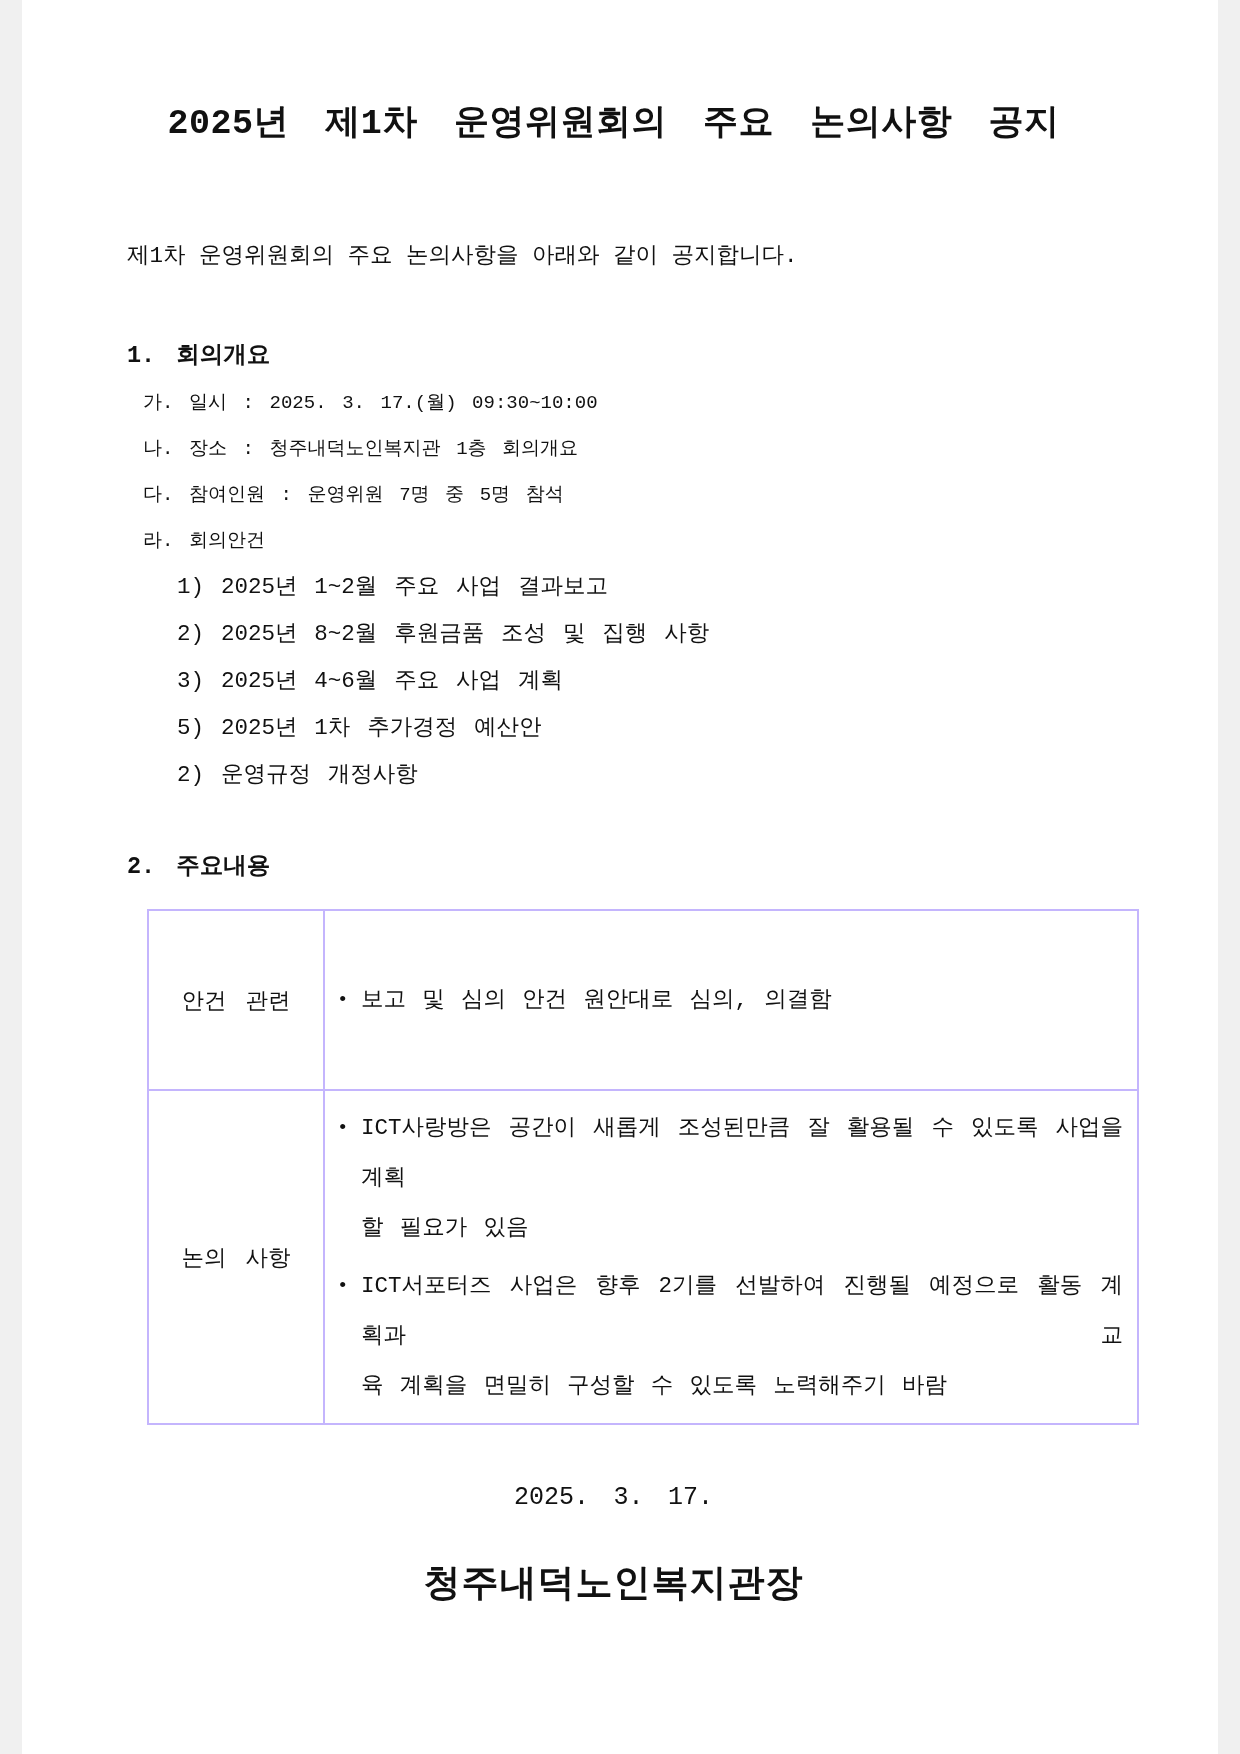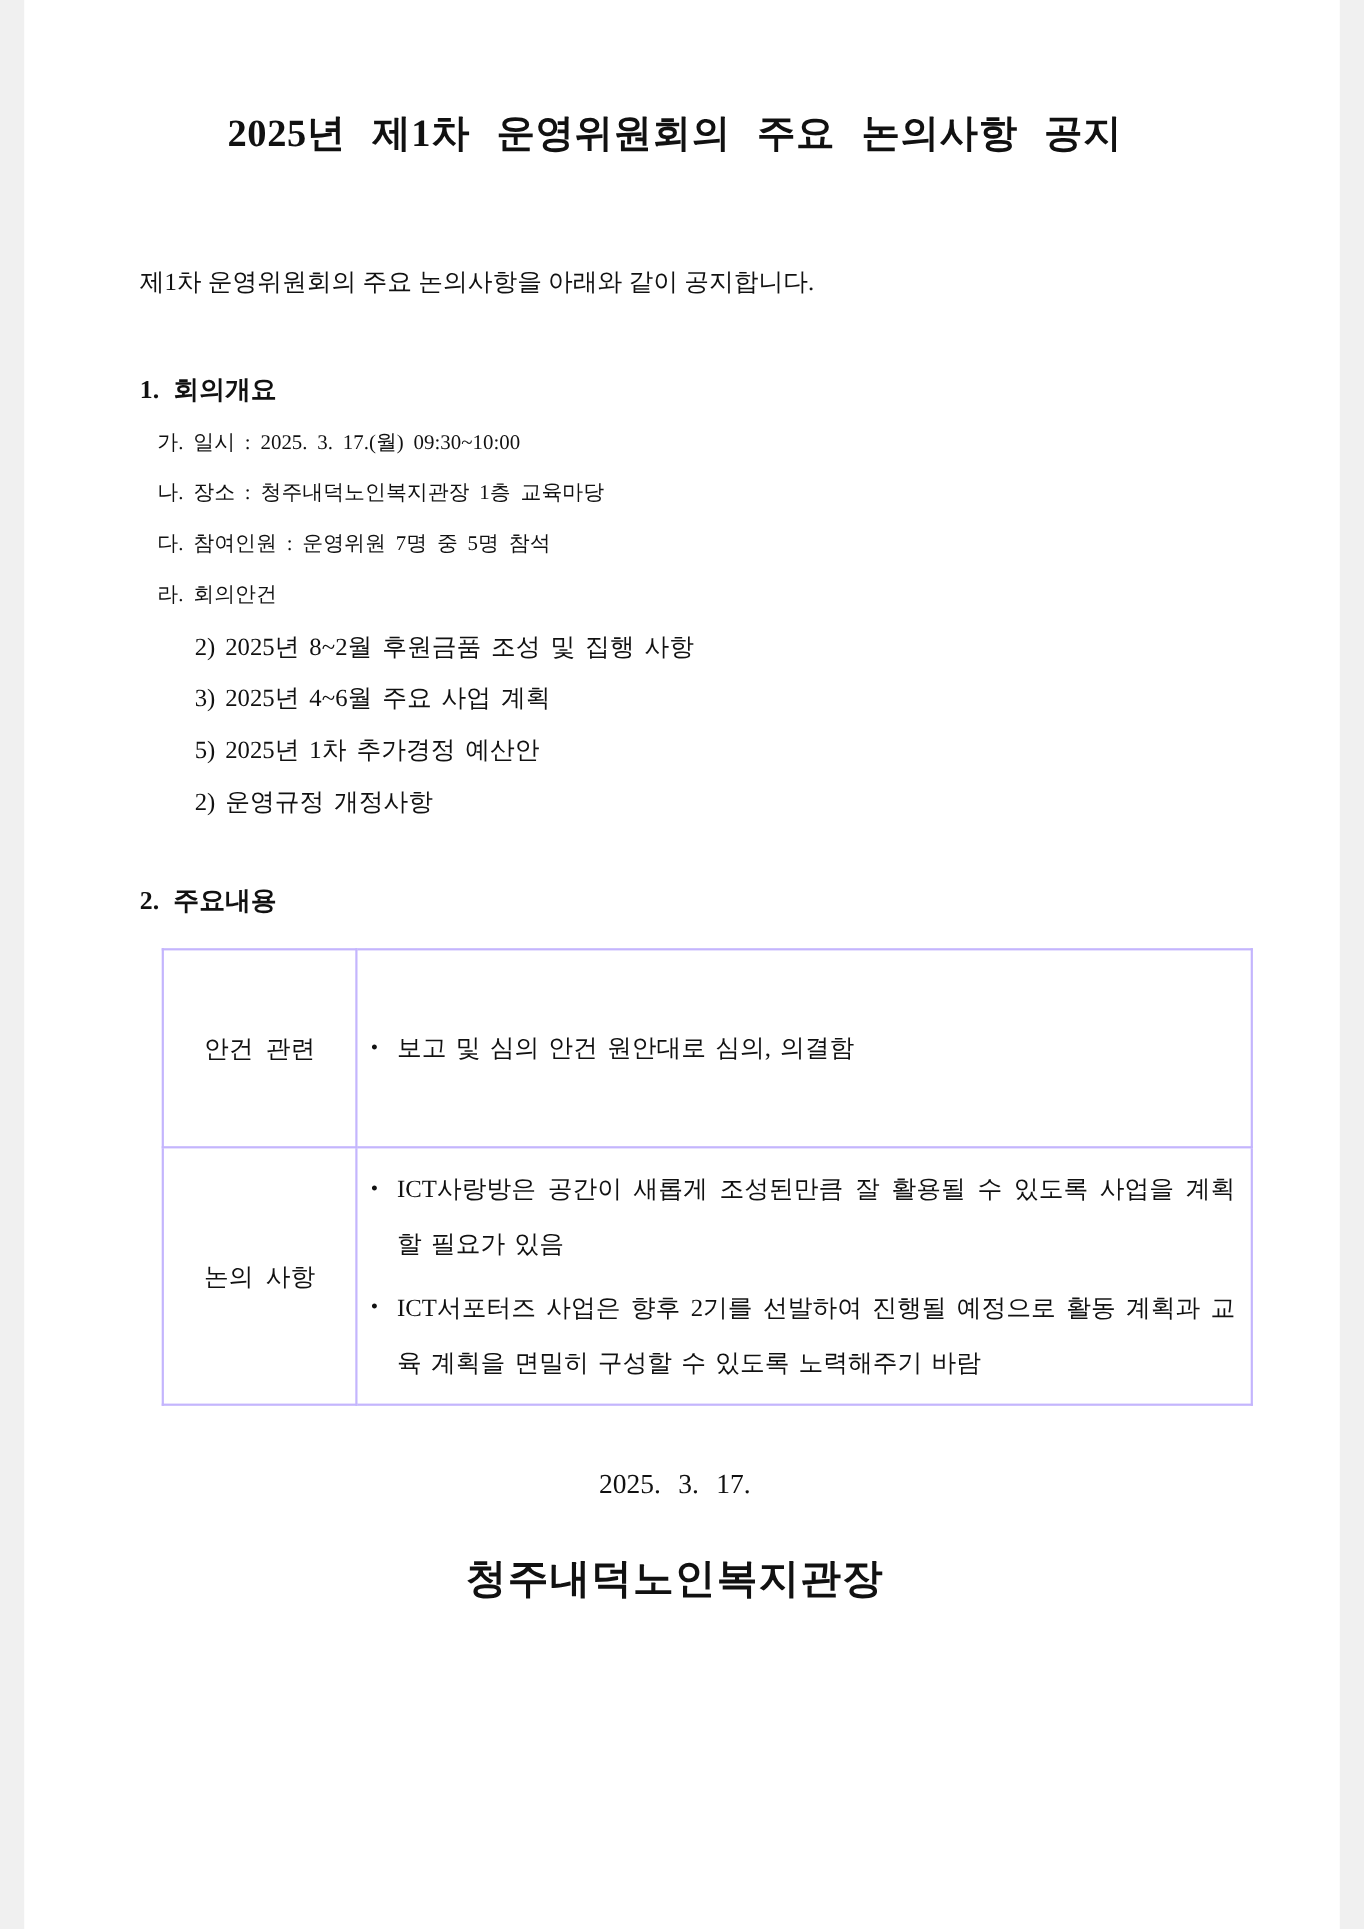--- a/index.html
+++ b/index.html
@@ -1,21 +1,21 @@
 <!DOCTYPE html>
 <html><head>
 <meta charset="utf-8">
 <style>
   * { margin:0; padding:0; box-sizing:border-box; }
   html,body { background:#f0f0f0; }
   .page {
     width:1196px; height:1754px;
     background:#ffffff;
     color:#111111;
-    font-family:Liberation Serif, serif;
+    font-family:Liberation Mono, monospace;
     margin:0 auto;
     overflow:hidden;
     position:relative;
   }
   .content { padding:0 118px 0 105px; }
 
   .doc-title {
     margin-top:98px;
     text-align:center;
     font-size:35px;
@@ -92,26 +92,27 @@
     <div class="doc-title">2025년 제1차 운영위원회의 주요 논의사항 공지</div>
 
     <div class="intro">
       <span>제1차 운영위원회의 주요 논의사항을 아래와 같이 공지합니다.</span>
     </div>
 
     <div class="sec-heading sec1-heading">1. 회의개요</div>
 
     <div class="info-list">
       <div class="info-item">가. 일시 : 2025. 3. 17.(월) 09:30~10:00</div>
-      <div class="info-item">나. 장소 : 청주내덕노인복지관장 1층 교육마당</div>
+      <div class="info-item">나. 장소 : 청주내덕노인복지관 1층 회의개요</div>
       <div class="info-item">다. 참여인원 : 운영위원 7명 중 5명 참석</div>
       <div class="info-item">라. 회의안건</div>
     </div>
 
     <div class="agenda-list">
+      <div class="agenda-item">1) 2025년 1~2월 주요 사업 결과보고</div>
       <div class="agenda-item">2) 2025년 8~2월 후원금품 조성 및 집행 사항</div>
       <div class="agenda-item">3) 2025년 4~6월 주요 사업 계획</div>
       <div class="agenda-item">5) 2025년 1차 추가경정 예산안</div>
       <div class="agenda-item">2) 운영규정 개정사항</div>
     </div>
 
     <div class="sec-heading sec2-heading">2. 주요내용</div>
 
     <table class="summary">
       <tbody>

